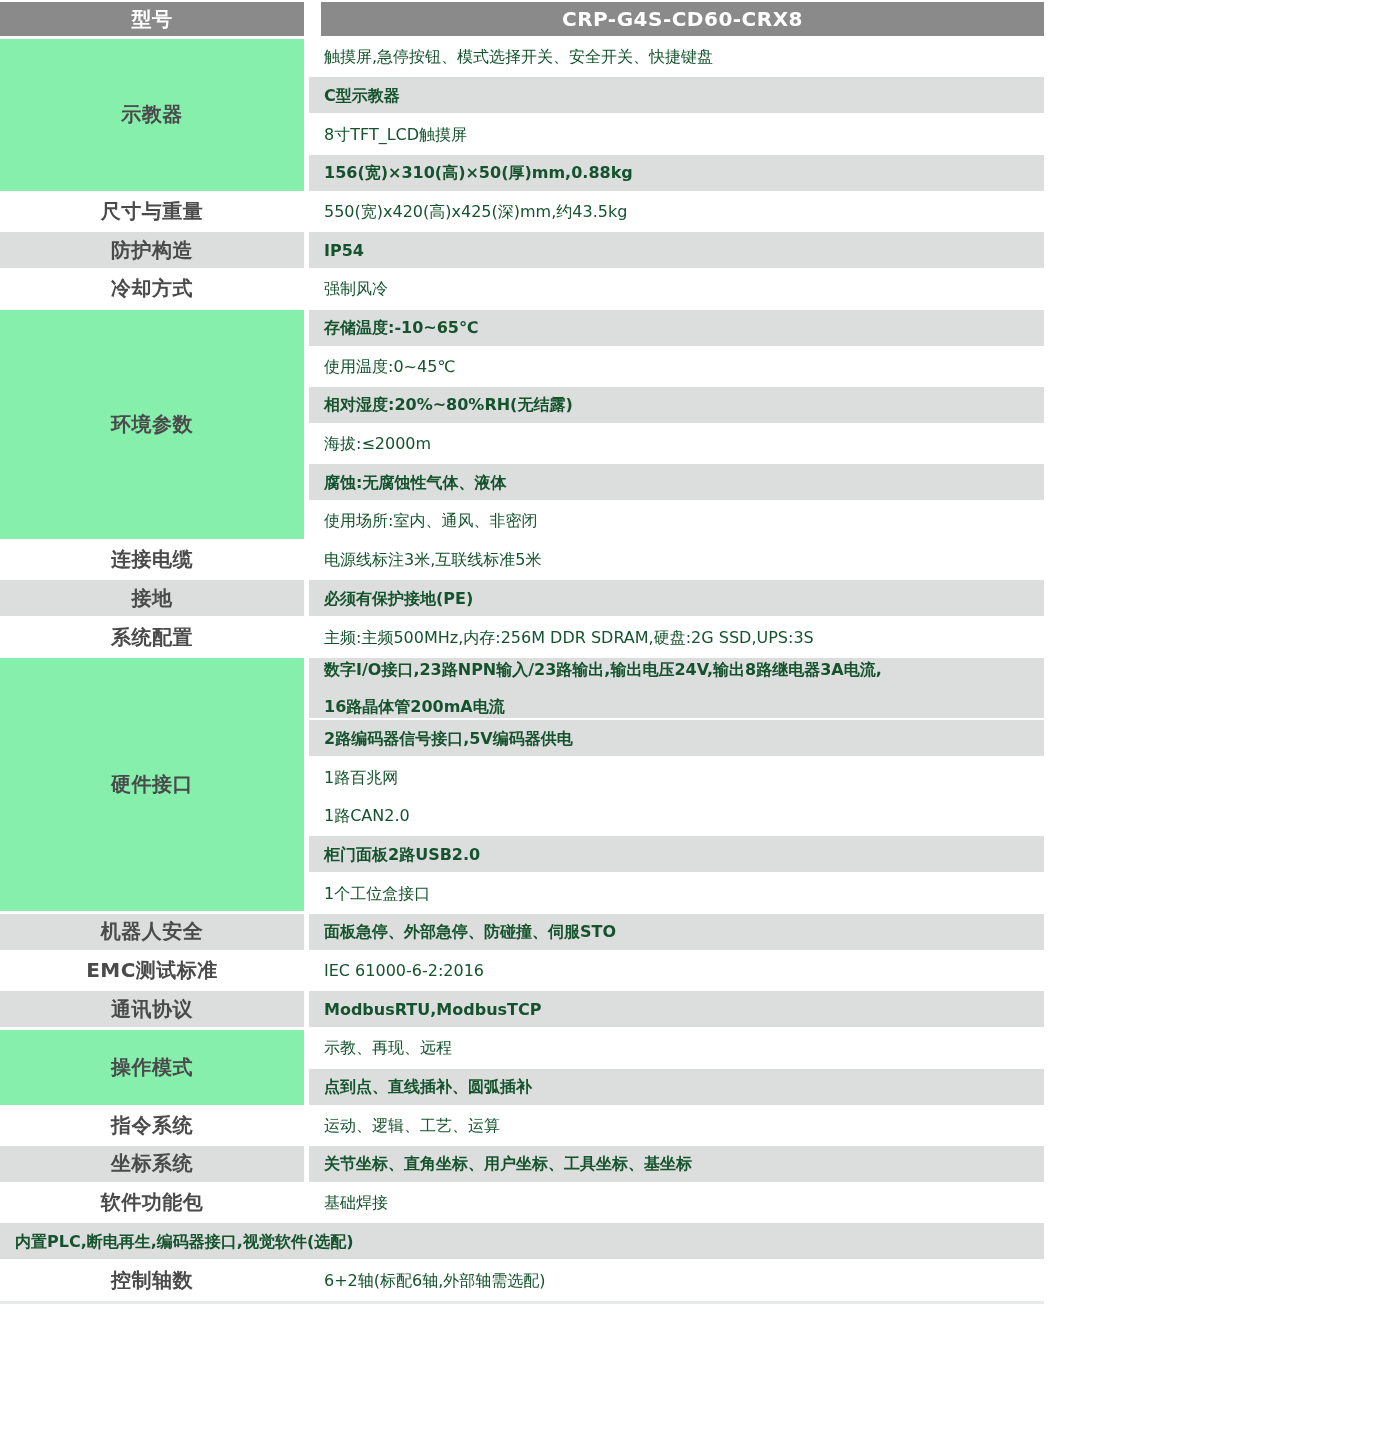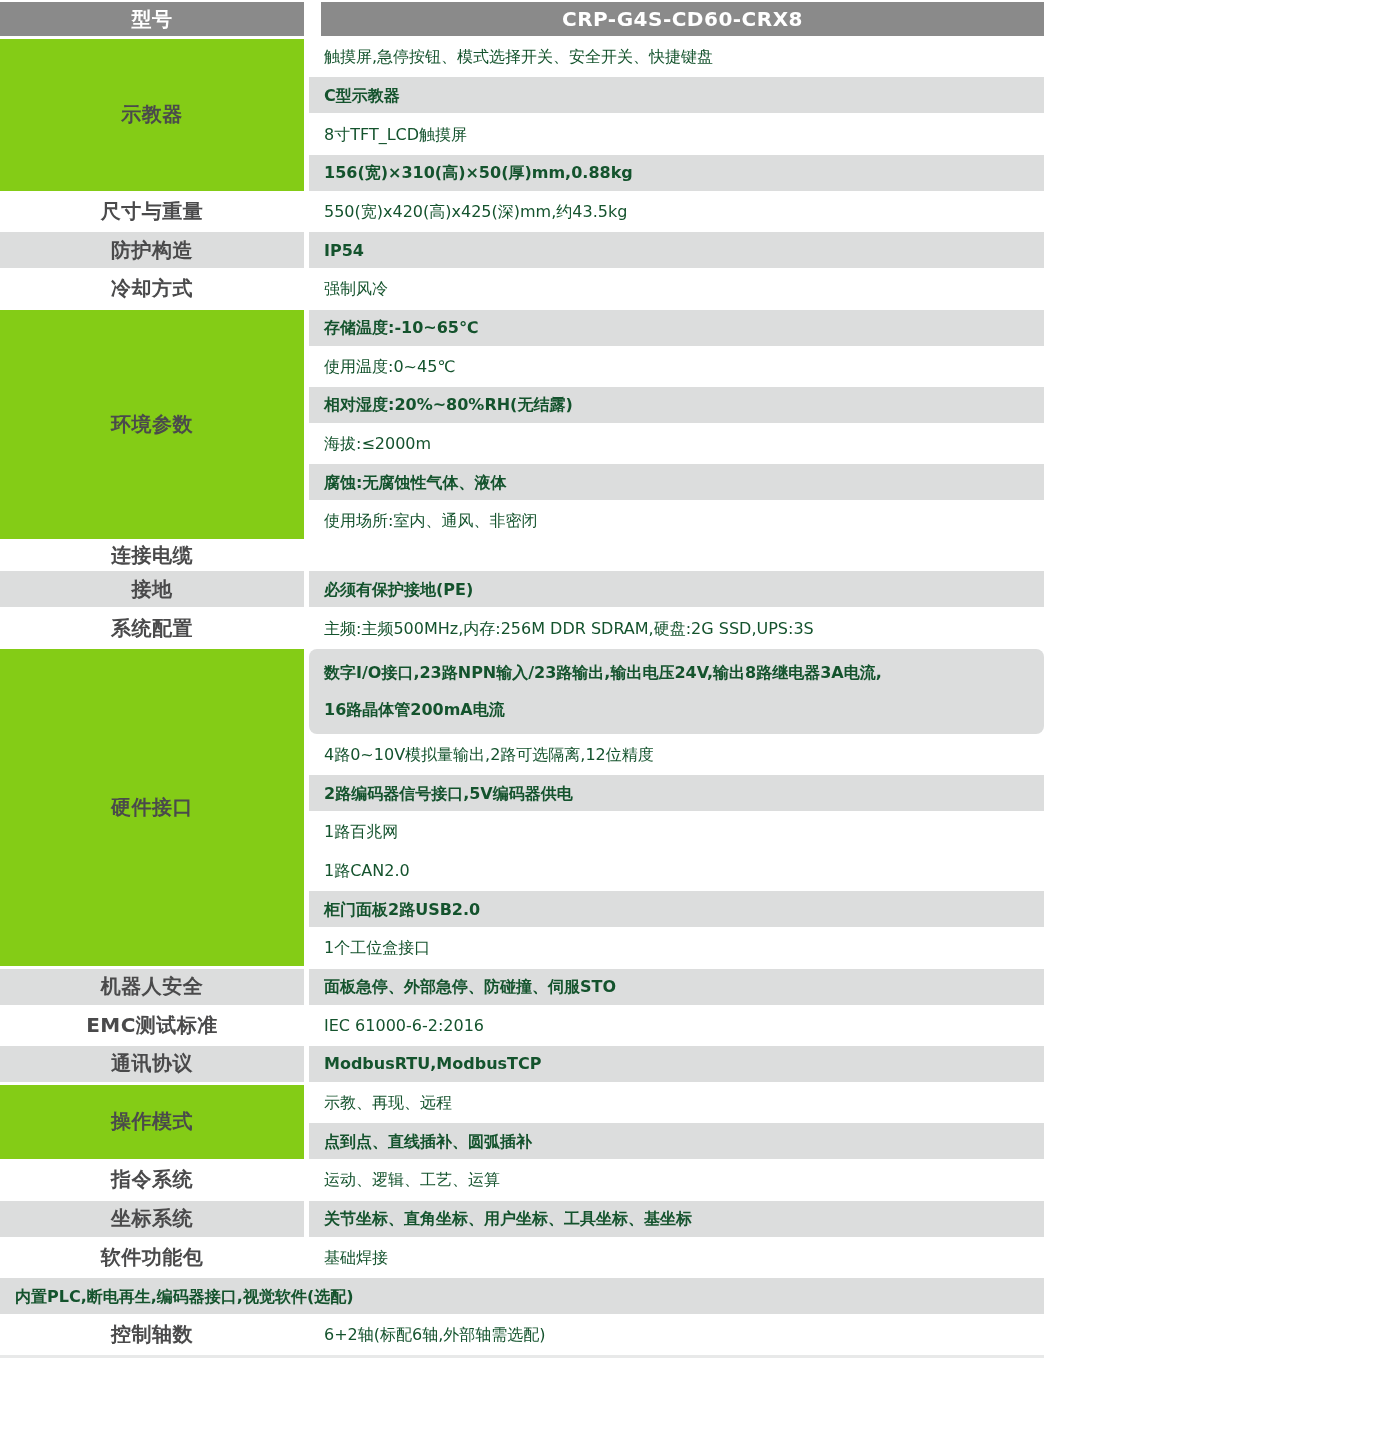--- a/index.html
+++ b/index.html
@@ -23,23 +23,23 @@
     font-weight:bold;font-size:20px;color:#4a4a4b;letter-spacing:0.5px;
   }
   .rows{flex:1;display:flex;flex-direction:column;}
   .rows .cell{
     height:36px;margin-bottom:2.7px;padding-left:15px;
     display:flex;align-items:center;
     font-size:16px;color:#14532d;line-height:37px;
     white-space:pre-line;
   }
   .rows .cell:last-child{margin-bottom:0;}
-  .cell.double{height:85px;border-radius:8px;}
+  .cell.double{height:60px;}
   .g{background:#dcdddd;font-weight:bold;}
-  .lg{background:#84cc16;}
+  .lg{background:#86efac;}
   .divider{width:1044px;height:3px;background:#e8e9e9;}
 </style>
 </head>
 <body>
 
 <div class="spec-table">
 
   <div class="hdr">
     <div class="hdr-cell hdr-left">型号</div>
     <div class="hdr-cell hdr-right">CRP-G4S-CD60-CRX8</div>
@@ -84,20 +84,23 @@
       <div class="cell g">相对湿度:20%~80%RH(无结露)</div>
       <div class="cell">海拔:≤2000m</div>
       <div class="cell g">腐蚀:无腐蚀性气体、液体</div>
       <div class="cell">使用场所:室内、通风、非密闭</div>
     </div>
   </div>
 
 
   <div class="group">
     <div class="lbl">连接电缆</div>
+    <div class="rows">
+      <div class="cell">电源线标注3米,互联线标准5米</div>
+    </div>
   </div>
 
   <div class="group">
     <div class="lbl g">接地</div>
     <div class="rows">
       <div class="cell g">必须有保护接地(PE)</div>
     </div>
   </div>
 
   <div class="group">
@@ -105,21 +108,20 @@
     <div class="rows">
       <div class="cell">主频:主频500MHz,内存:256M DDR SDRAM,硬盘:2G SSD,UPS:3S</div>
     </div>
   </div>
 
   <div class="group">
     <div class="lbl lg">硬件接口</div>
     <div class="rows">
       <div class="cell g double">数字I/O接口,23路NPN输入/23路输出,输出电压24V,输出8路继电器3A电流,
 16路晶体管200mA电流</div>
-      <div class="cell">4路0~10V模拟量输出,2路可选隔离,12位精度</div>
       <div class="cell g">2路编码器信号接口,5V编码器供电</div>
       <div class="cell">1路百兆网</div>
       <div class="cell">1路CAN2.0</div>
       <div class="cell g">柜门面板2路USB2.0</div>
       <div class="cell">1个工位盒接口</div>
     </div>
   </div>
 
   <div class="group">
     <div class="lbl g">机器人安全</div>

